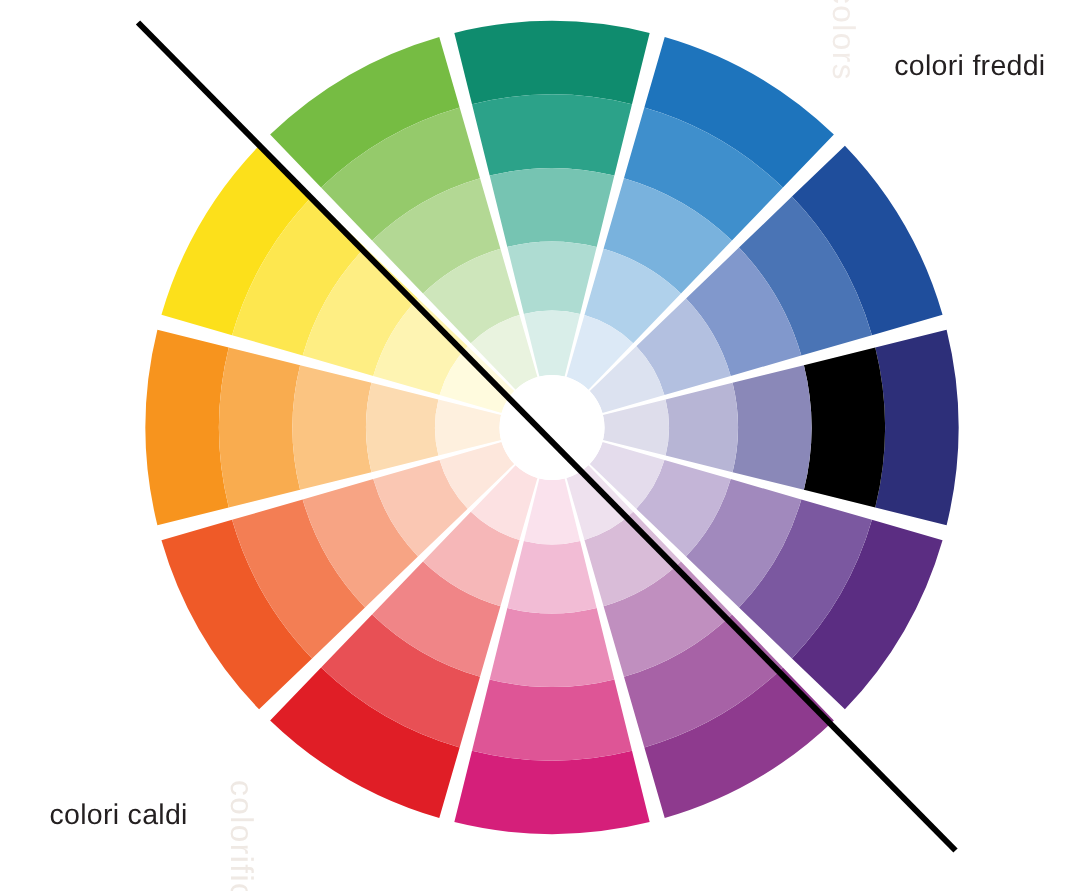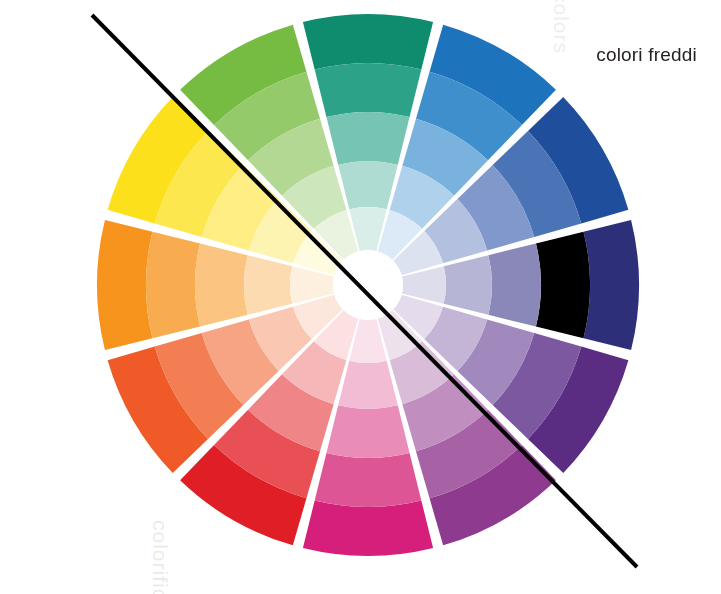--- a/index.html
+++ b/index.html
@@ -32,21 +32,21 @@
     position: absolute;
     font-family: "Liberation Sans", sans-serif;
     font-size: 19px;
     font-weight: 400;
     color: #231f20;
     letter-spacing: 0.2px;
     white-space: nowrap;
   }
   #label-cool {
     right: 24px;
-    top: 44px;
+    top: 34px;
   }
   #label-warm {
     left: 33px;
     top: 533px;
   }
   #watermark {
     position: absolute;
     left: 148px;
     top: 520px;
     font-family: "Liberation Sans", sans-serif;
@@ -163,16 +163,17 @@
         </g>
       </g>
     <circle id="hub" cx="368" cy="285" r="35" fill="#ffffff"></circle>
     <line id="divider-line" x1="92" y1="15" x2="637" y2="567" stroke="#000000" stroke-width="4" stroke-linecap="butt"></line>
   </svg>
 
   <div id="watermark-2">colors</div>
 
   <div class="wheel-label" id="label-cool">colori freddi</div>
 
+  <div class="wheel-label" id="label-warm">colori caldi</div>
 
   <div id="watermark">colorificio</div>
 
 </div>
 
 </body></html>

